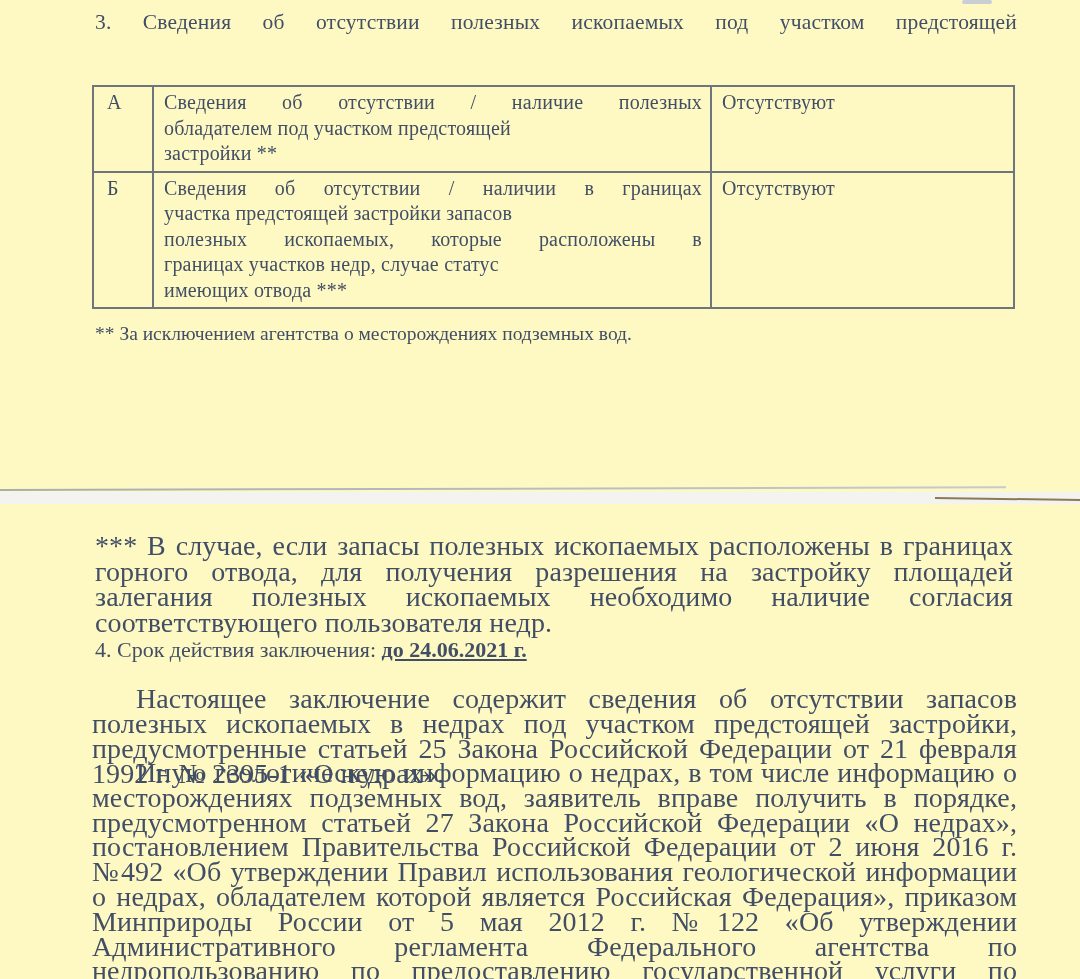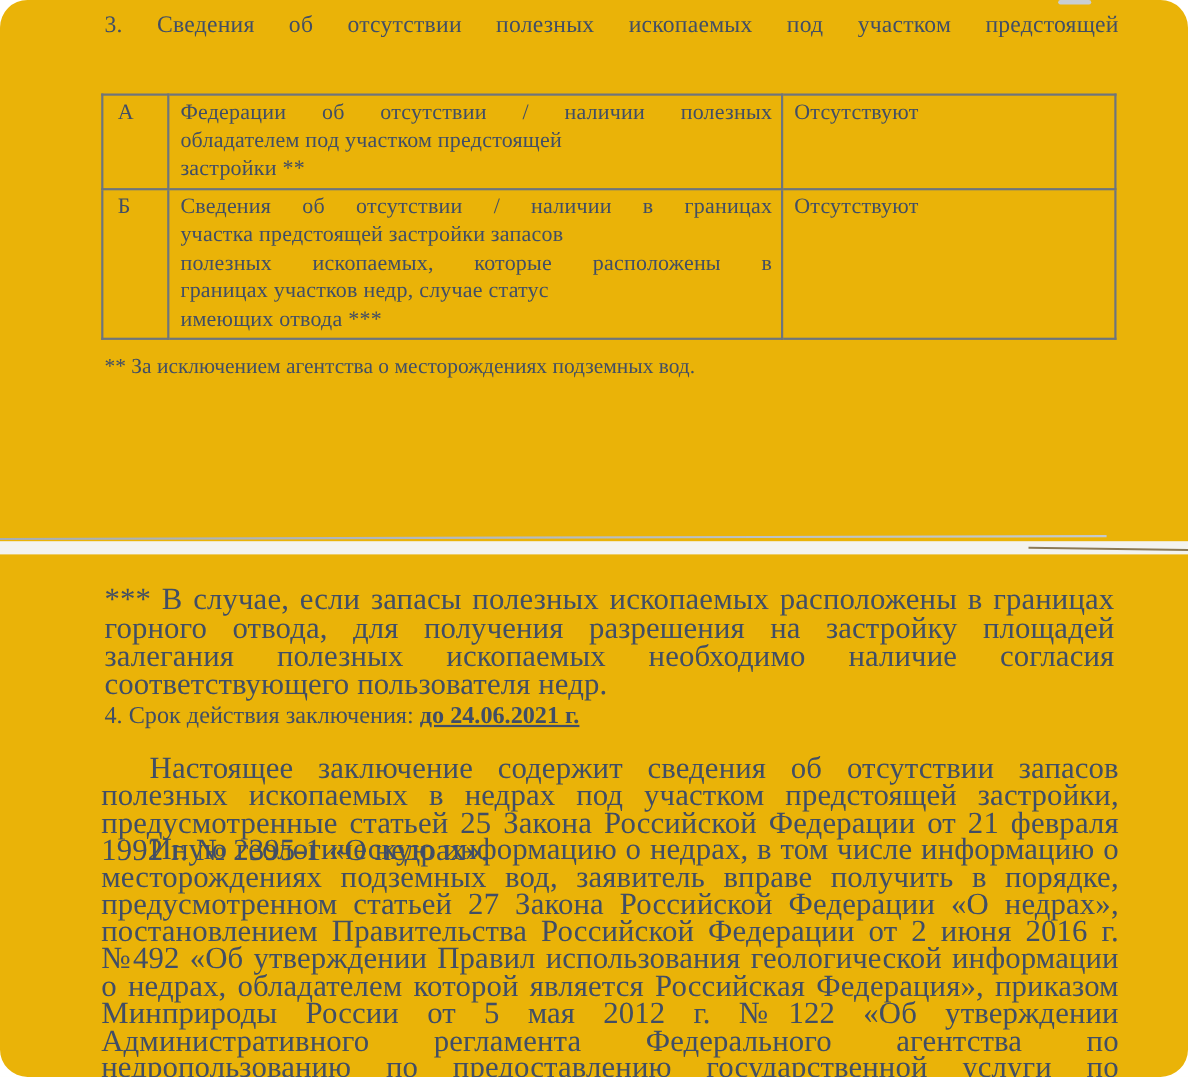--- a/index.html
+++ b/index.html
@@ -1,23 +1,22 @@
 <!DOCTYPE html>
 <html><head>
 <meta charset="utf-8">
 <style>
   html,body { margin:0; padding:0; background:#ffffff; }
   .page {
     position:relative;
     width:1080px; height:979px;
-    background:#eab308;
+    background:#fef9c3;
     font-family:"Liberation Serif","DejaVu Serif",serif;
     color:#414e66;
     overflow:hidden;
-    border-radius:25px;
   }
 
   
   .h3 {
     position:absolute; left:95px; top:8px; width:922px;
     font-size:21.5px; line-height:28px;
     letter-spacing:0.2px;
   }
   .jline { text-align:justify; text-align-last:justify; }
 
@@ -98,21 +97,21 @@
   <table class="tbl">
     <colgroup>
       <col style="width:60px">
       <col style="width:558px">
       <col style="width:303px">
     </colgroup>
     <tbody>
         <tr class="rowA">
       <td class="letter">А</td>
       <td>
-        <div class="jline">Федерации об отсутствии / наличии полезных</div>
+        <div class="jline">Сведения об отсутствии / наличие полезных</div>
         <div>обладателем под участком предстоящей</div>
         <div>застройки **</div>
       </td>
       <td>Отсутствуют</td>
     </tr>
     <tr class="rowB">
       <td class="letter">Б</td>
       <td>
         <div class="jline">Сведения об отсутствии / наличии в границах</div>
         <div>участка предстоящей застройки запасов</div>

